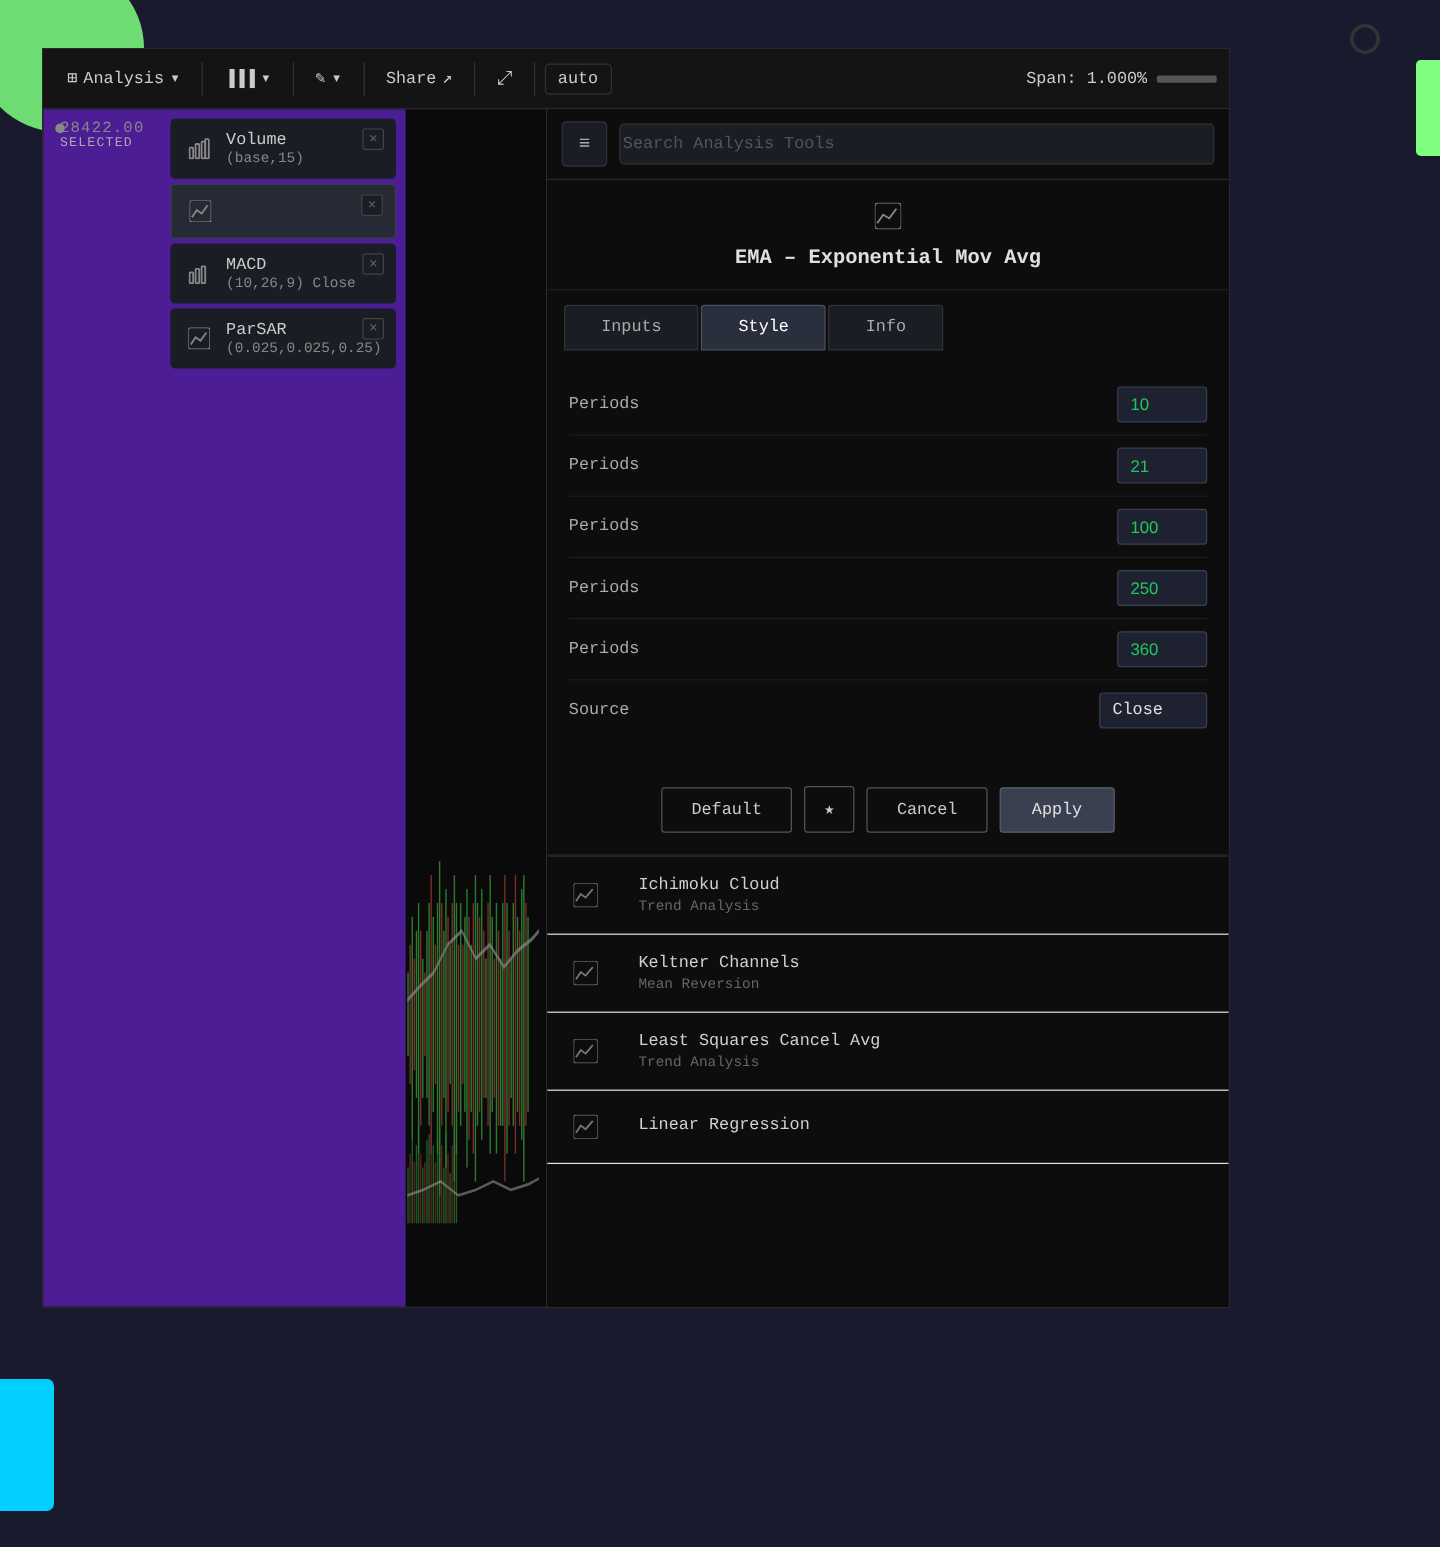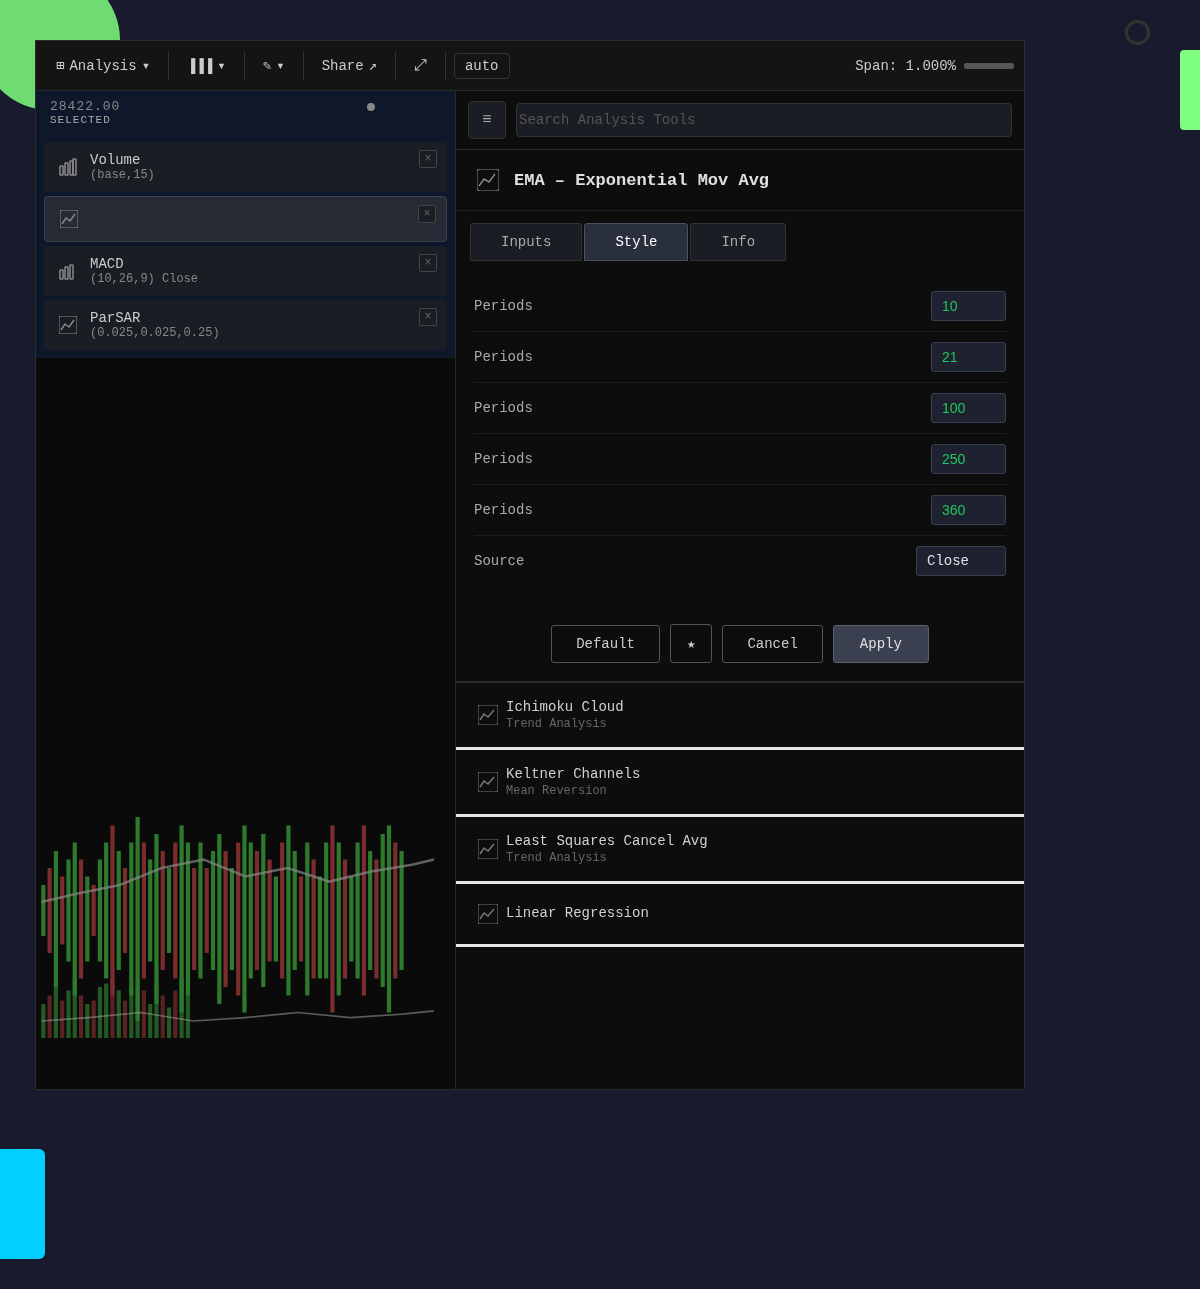--- a/index.html
+++ b/index.html
@@ -86,24 +86,24 @@
     
     .body-area {
       display: flex;
       flex: 1;
       overflow: hidden;
     }
 
     
     .left-panel {
       width: 420px;
-      background: #0f172a;
+      background: #4c1d95;
       border-right: 1px solid #2a2a2a;
       display: flex;
-      flex-direction: column;
+      flex-direction: row;
       flex-shrink: 0;
     }
 
     .selected-label {
       padding: 8px 14px;
       color: #aaa;
       font-size: 11px;
       letter-spacing: 1px;
       font-family: 'Courier New', monospace;
       position: relative;
@@ -243,20 +243,21 @@
       background: #0d0d0d;
       border-bottom: 1px solid #2a2a2a;
     }
 
     .ema-header {
       display: flex;
       align-items: center;
       gap: 12px;
       padding: 16px 18px;
       border-bottom: 1px solid #1e2028;
+      flex-direction: column;
     }
 
     .ema-title {
       color: #e0e0e0;
       font-family: 'Courier New', monospace;
       font-size: 17px;
       font-weight: bold;
     }
 
     
@@ -384,23 +385,23 @@
     }
 
     
     .additional-list {
       flex: 1;
     }
 
     .additional-item {
       display: flex;
       align-items: center;
-      gap: 4px;
+      gap: 30px;
       padding: 16px 18px;
-      border-bottom: 3px solid #e5e5e5;
+      border-bottom: 1px solid #e5e5e5;
       cursor: pointer;
     }
 
     .additional-icon {
       width: 28px;
       height: 28px;
       display: flex;
       align-items: center;
       justify-content: center;
       color: #888;

